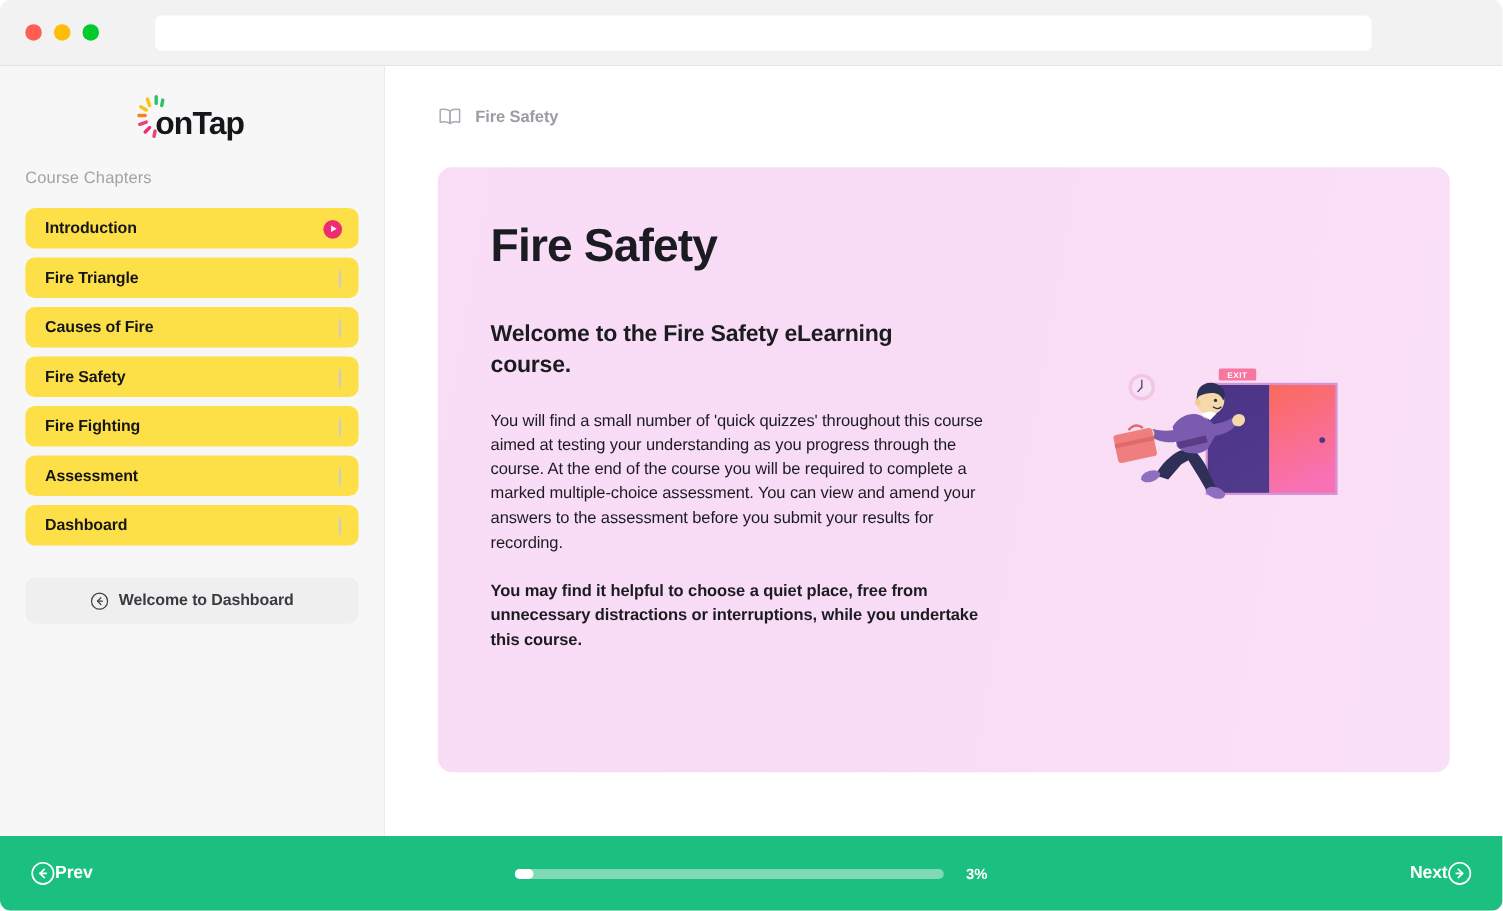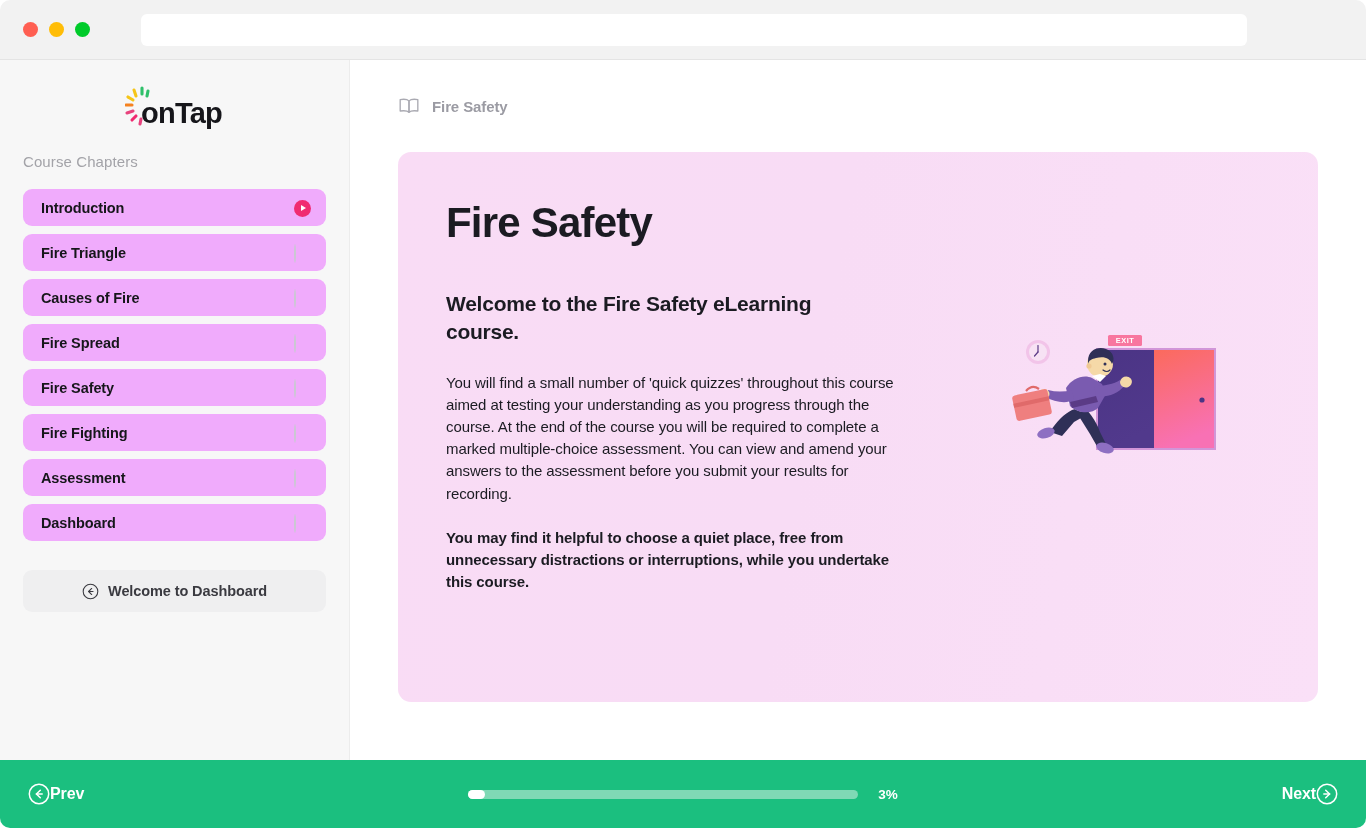--- a/index.html
+++ b/index.html
@@ -82,28 +82,29 @@
     text-align: left;
     color: #a3a3a8;
     font-size: 15px;
     letter-spacing: 0.1px;
     margin-top: 17px;
     margin-bottom: 19px;
   }
 
   .chapter-list { display: flex; flex-direction: column; gap: 8px; }
   .chapter-item {
-    background: #f0abfc;
+    background: #fde047;
     border-radius: 9px;
     height: 37px;
     display: flex;
     align-items: center;
     justify-content: space-between;
     padding: 0 16px 0 18px;
     cursor: pointer;
+    text-align: right;
   }
   .chapter-item.active { }
   .chapter-name {
     font-size: 14.5px;
     font-weight: bold;
     color: #16161a;
     letter-spacing: -0.1px;
   }
   .chapter-status { width: 16px; height: 16px; flex-shrink: 0; display: block; }
   .status-circle {
@@ -316,24 +317,20 @@
       <div class="chapter-item">
         <span class="chapter-name">Fire Triangle</span>
         <span class="chapter-status"><span class="status-circle"></span></span>
       </div>
 
       <div class="chapter-item">
         <span class="chapter-name">Causes of Fire</span>
         <span class="chapter-status"><span class="status-circle"></span></span>
       </div>
 
-      <div class="chapter-item">
-        <span class="chapter-name">Fire Spread</span>
-        <span class="chapter-status"><span class="status-circle"></span></span>
-      </div>
 
       <div class="chapter-item">
         <span class="chapter-name">Fire Safety</span>
         <span class="chapter-status"><span class="status-circle"></span></span>
       </div>
 
       <div class="chapter-item">
         <span class="chapter-name">Fire Fighting</span>
         <span class="chapter-status"><span class="status-circle"></span></span>
       </div>

